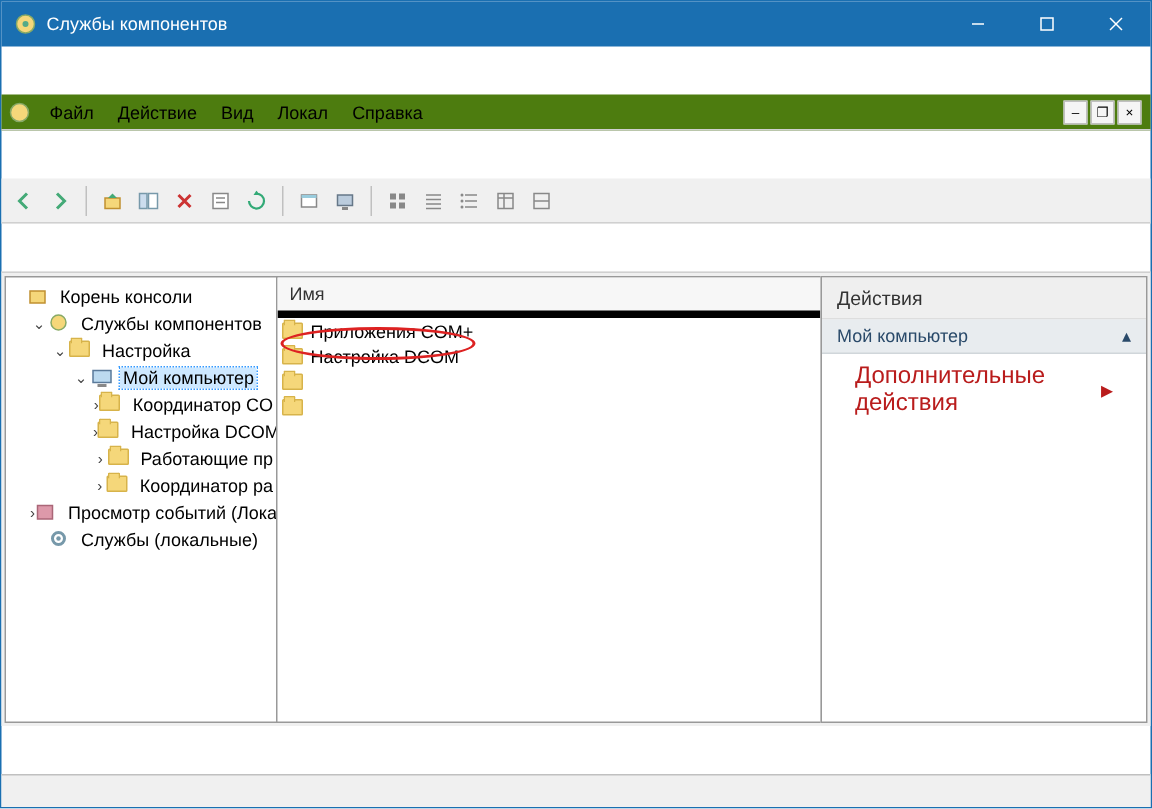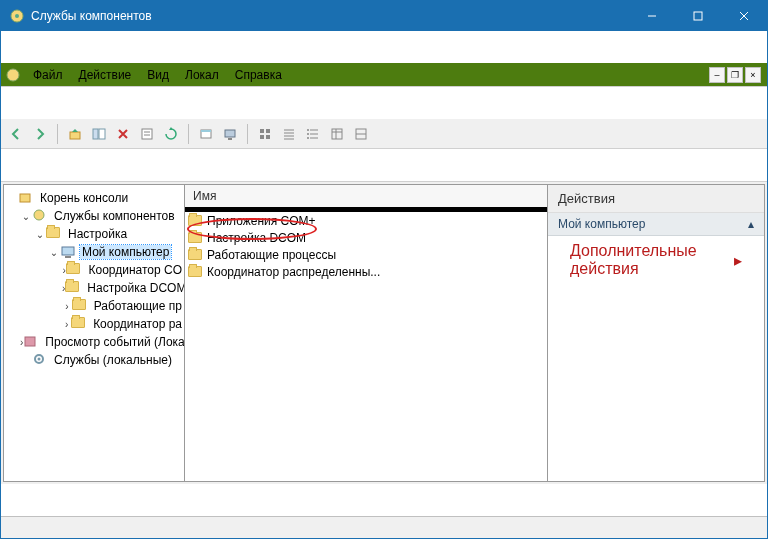--- a/index.html
+++ b/index.html
@@ -310,27 +310,25 @@
           <div class="list-row">
             <span class="icon">
                 <span class="folder-icon"></span>
               </span>
             <span>Настройка DCOM</span>
           </div>
           <div class="list-row">
             <span class="icon">
                 <span class="folder-icon"></span>
               </span>
-            <span>Работающие процессы</span>
           </div>
           <div class="list-row">
             <span class="icon">
                 <span class="folder-icon"></span>
               </span>
-            <span>Координатор распределенны...</span>
           </div>
         </div>
         <div class="red-ellipse" style="top:6px; left:2px;"></div>
       </div>
     </div>
 
     <div class="panel actions-panel">
       <div class="actions-title">Действия</div>
       <div class="group-hdr">
         <span>Мой компьютер</span>

